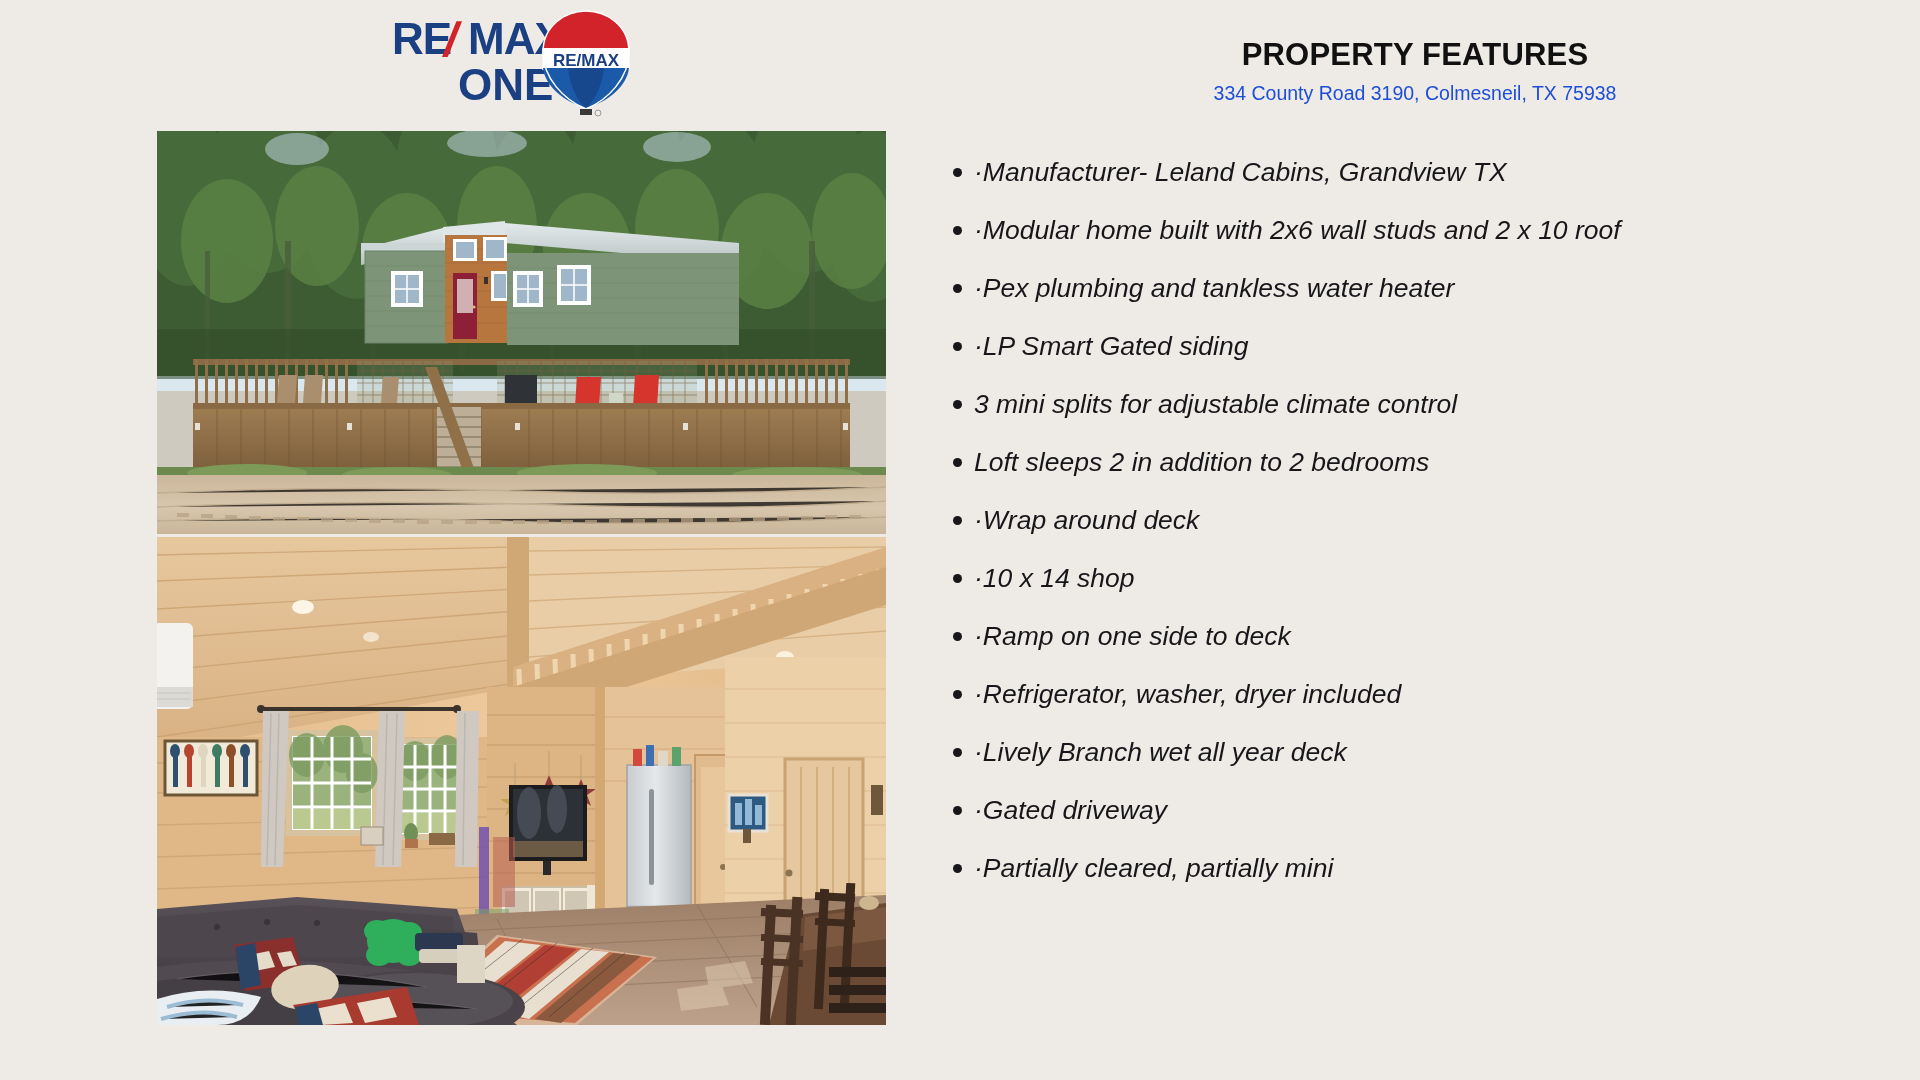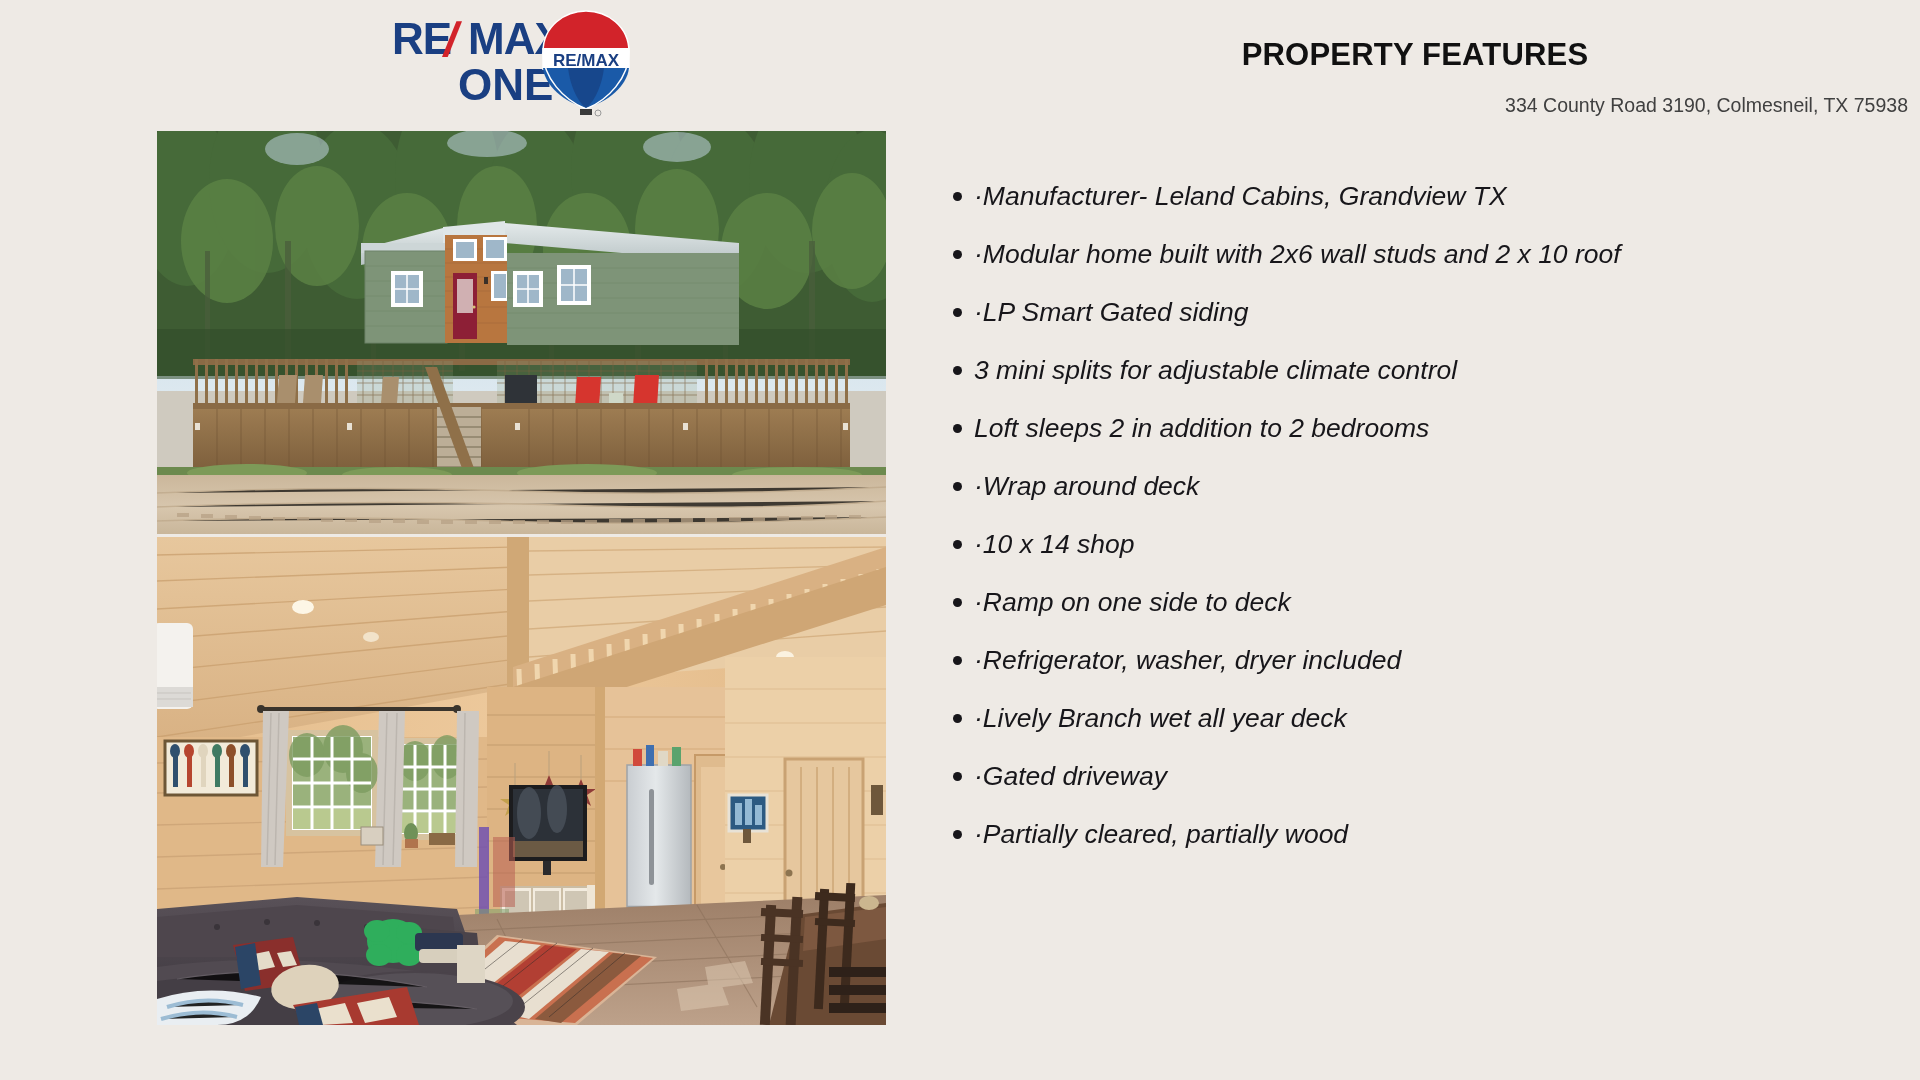--- a/index.html
+++ b/index.html
@@ -49,24 +49,24 @@
     text-align: center;
     font-size: 31px;
     font-weight: bold;
     color: #111111;
     letter-spacing: 0.2px;
     margin: 0;
     padding-top: 38px;
     line-height: 1.1;
   }
   #panel-address {
-    text-align: right;
+    text-align: center;
     font-size: 19.5px;
-    color: #404040;
-    margin: 12px;
+    color: #1d4ed8;
+    margin: 0;
     padding-top: 10px;
     line-height: 1.2;
   }
   #features-list {
     list-style: none;
     margin: 0;
     padding: 0;
     padding-top: 38px;
     font-style: italic;
   }
@@ -868,20 +868,24 @@
     <li>
       <span class="bullet-dot"></span>
       <span>·Manufacturer- Leland Cabins, Grandview TX</span>
     </li>
     <li>
       <span class="bullet-dot"></span>
       <span>·Modular home built with 2x6 wall studs and 2 x 10 roof</span>
     </li>
     <li>
       <span class="bullet-dot"></span>
+      <span>·Pex plumbing and tankless water heater</span>
+    </li>
+    <li>
+      <span class="bullet-dot"></span>
       <span>·LP Smart Gated siding</span>
     </li>
     <li>
       <span class="bullet-dot"></span>
       <span>3 mini splits for adjustable climate control</span>
     </li>
     <li>
       <span class="bullet-dot"></span>
       <span>Loft sleeps 2 in addition to 2 bedrooms</span>
     </li>
@@ -904,16 +908,16 @@
     <li>
       <span class="bullet-dot"></span>
       <span>·Lively Branch wet all year deck</span>
     </li>
     <li>
       <span class="bullet-dot"></span>
       <span>·Gated driveway</span>
     </li>
     <li>
       <span class="bullet-dot"></span>
-      <span>·Partially cleared, partially wood</span>
+      <span>·Partially cleared, partially mini</span>
     </li>
   </ul>
 </div>
 
 </body></html>

